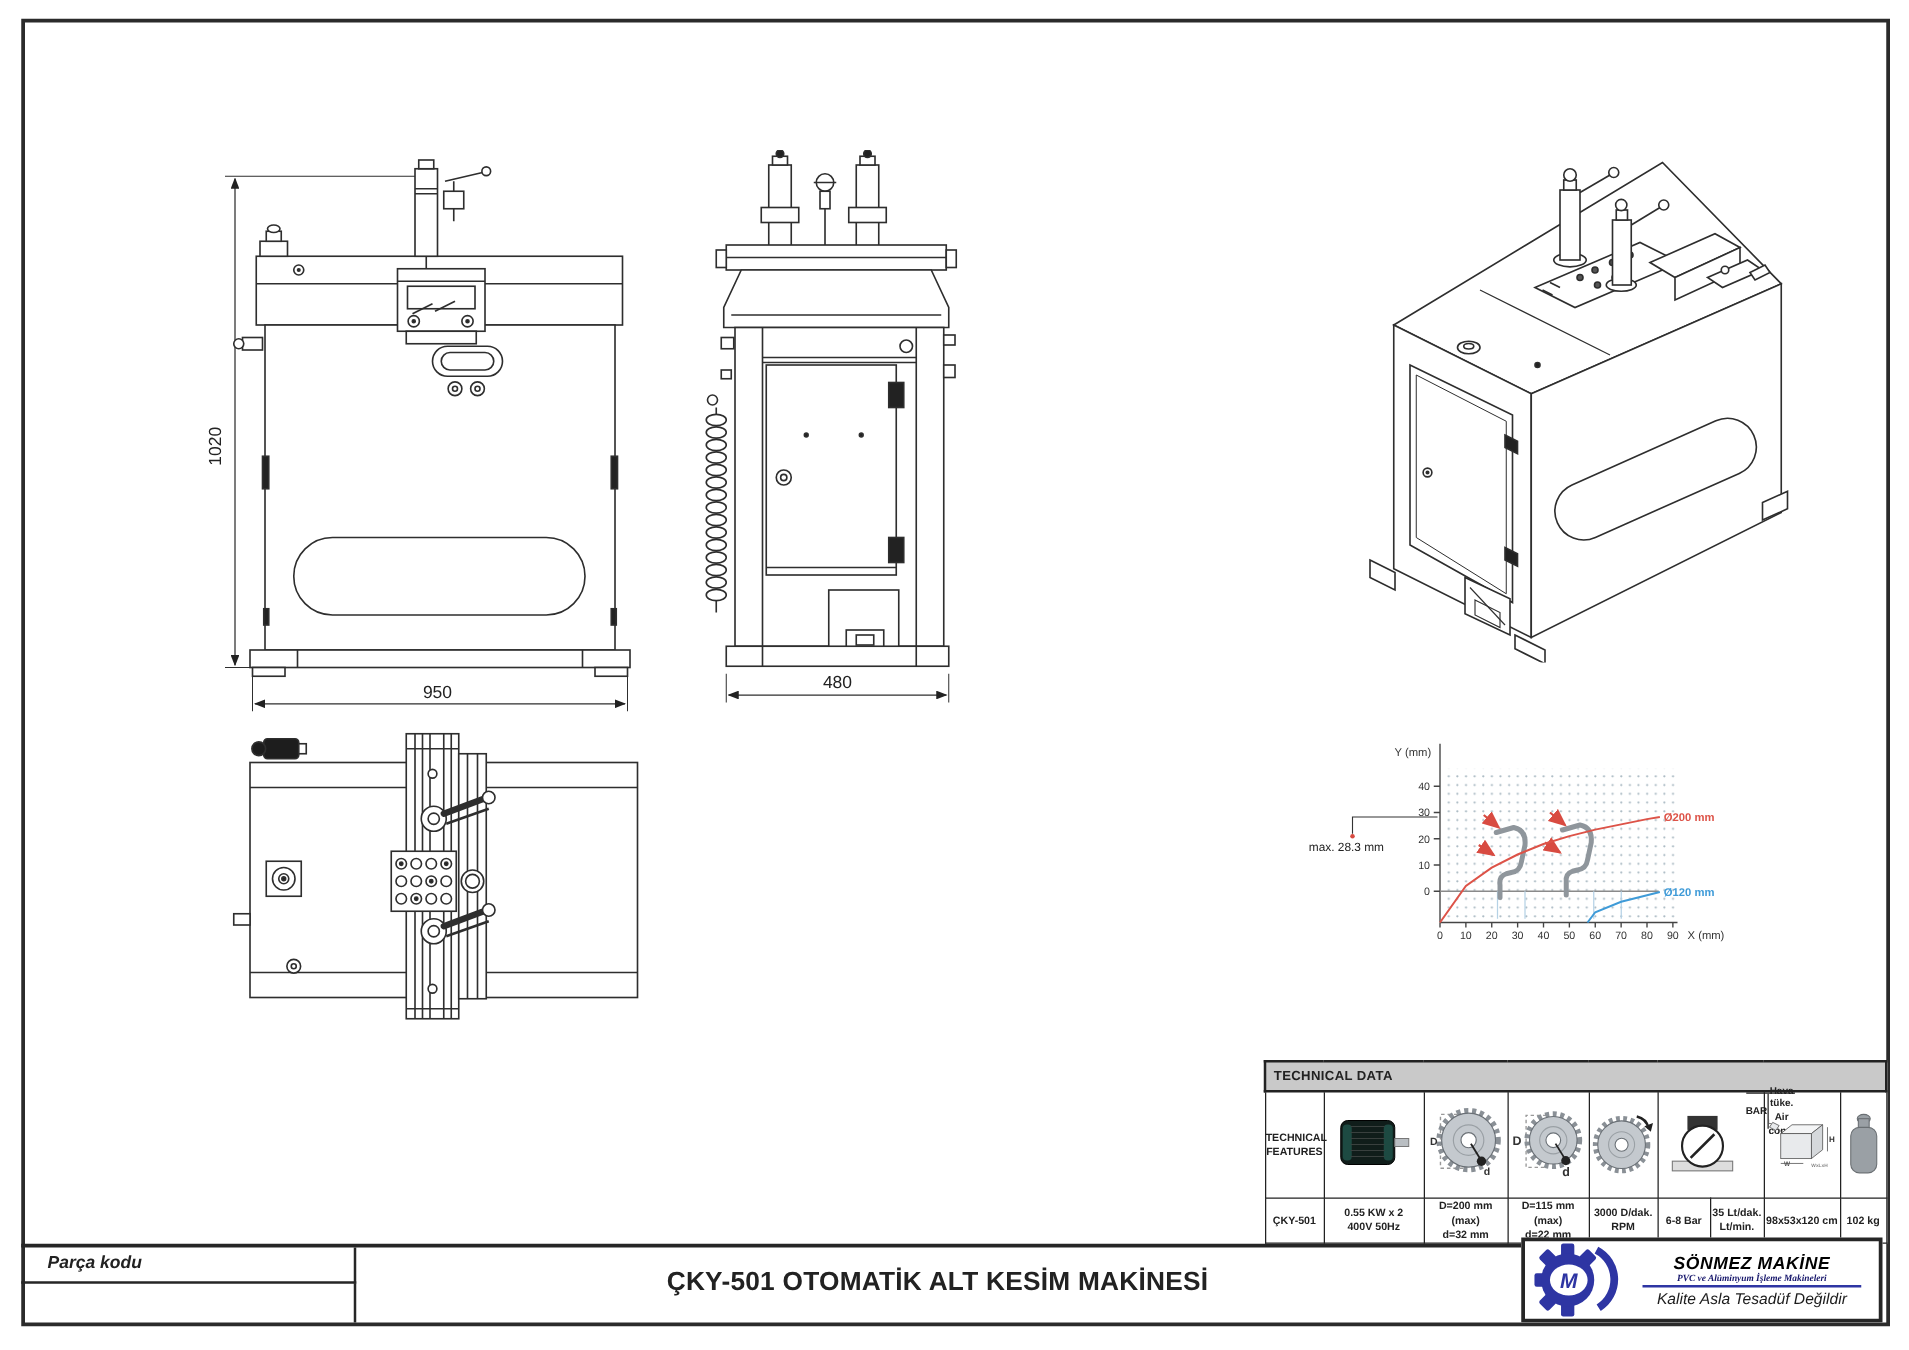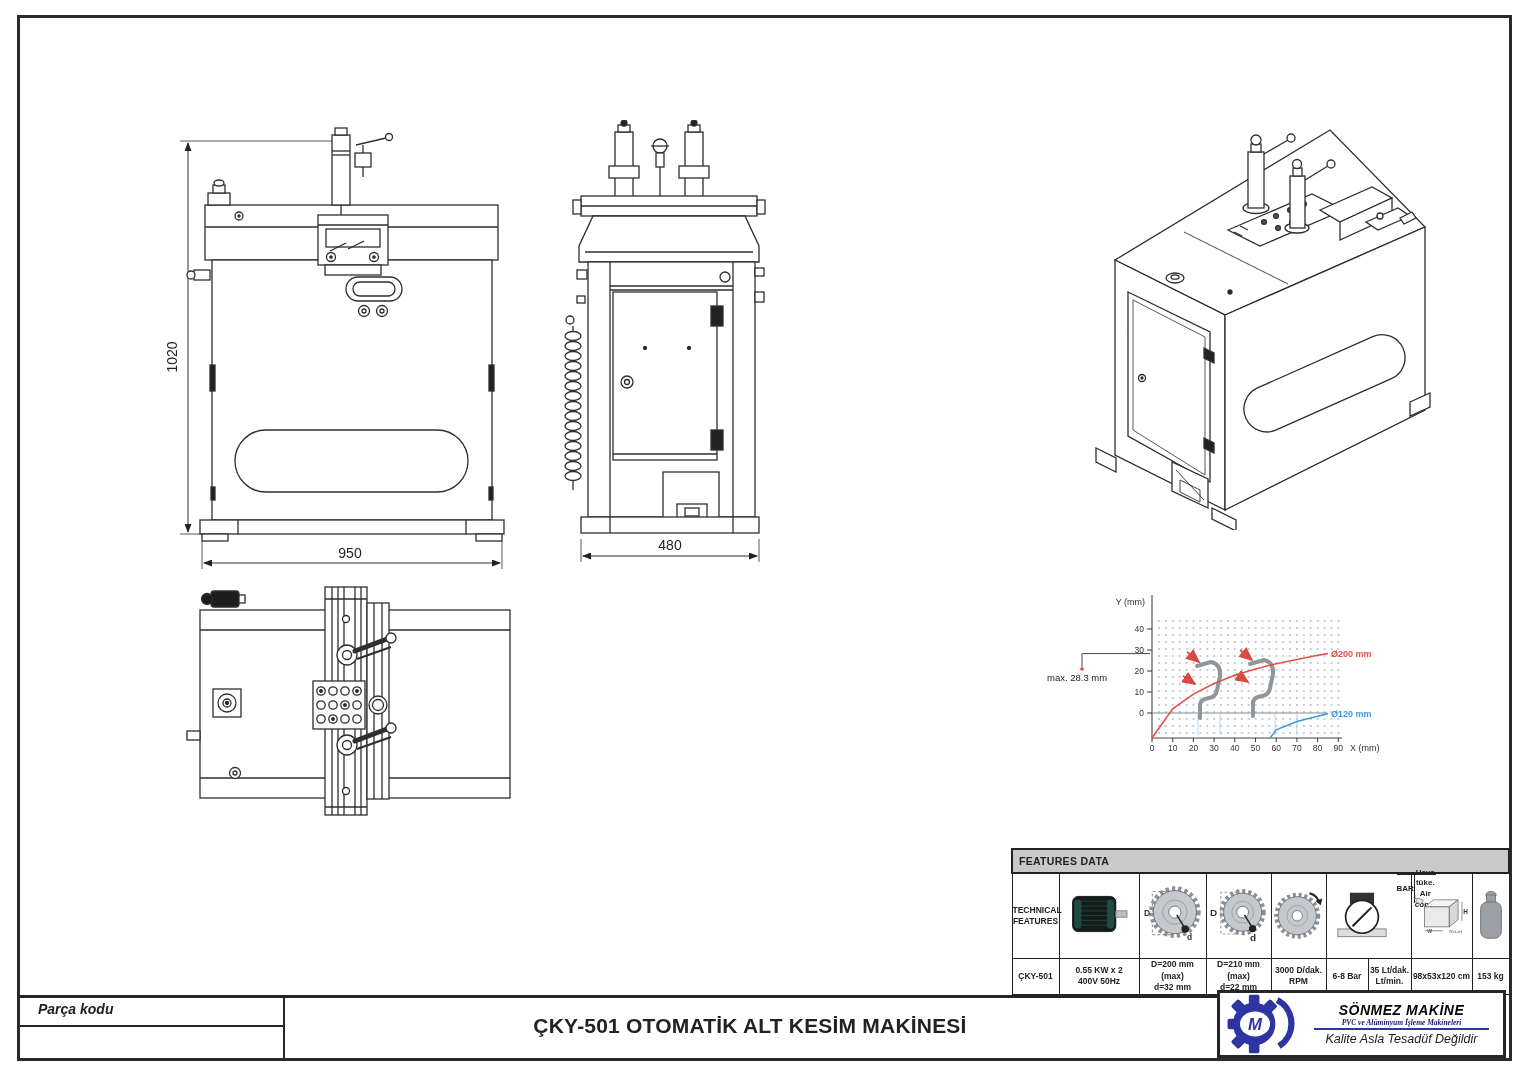--- a/index.html
+++ b/index.html
@@ -434,21 +434,21 @@
         <col style="width:67px">
         <col style="width:65px">
       <col style="width:55px">
         <col style="width:42px">
         <col style="width:43px">
         <col style="width:61px">
       <col style="width:37px">
     </colgroup>
     <tbody>
         <tr>
-          <th class="tt-header" colspan="9">FEATURES DATA</th>
+          <th class="tt-header" colspan="9">TECHNICAL DATA</th>
         </tr>
     <tr class="icon-row">
       <td>
         <span class="v2">TECHNICAL</span>
         <span class="v2">FEATURES</span>
       </td>
       <td>
         <svg width="72" height="52" viewBox="0 0 90 60">
           <rect x="12" y="8" width="54" height="44" rx="7" fill="#101d1a" stroke="#000"></rect>
           <rect x="14" y="12" width="9" height="36" rx="4" fill="#1d4a42"></rect>
@@ -544,34 +544,34 @@
       <td>ÇKY-501</td>
       <td>
         <span class="v2">0.55 KW x 2</span>
             <span class="v2">400V 50Hz</span>
       </td>
       <td>
         <span class="v2">D=200 mm (max)</span>
             <span class="v2">d=32 mm</span>
       </td>
       <td>
-        <span class="v2">D=210 mm (max)</span>
+        <span class="v2">D=115 mm (max)</span>
             <span class="v2">d=22 mm</span>
       </td>
       <td>
         <span class="v2">3000 D/dak.</span>
             <span class="v2">RPM</span>
       </td>
       <td>6-8 Bar</td>
       <td>
         <span class="v2">35 Lt/dak.</span>
             <span class="v2">Lt/min.</span>
       </td>
       <td>98x53x120 cm</td>
-      <td>153 kg</td>
+      <td>102 kg</td>
     </tr>
   </tbody>
     </table>
 
   <div class="tb-line"></div>
   <div class="tb-code">
     <span class="tb-label">Parça kodu</span>
   </div>
   <div class="tb-code-empty"></div>
   <div class="tb-name">

